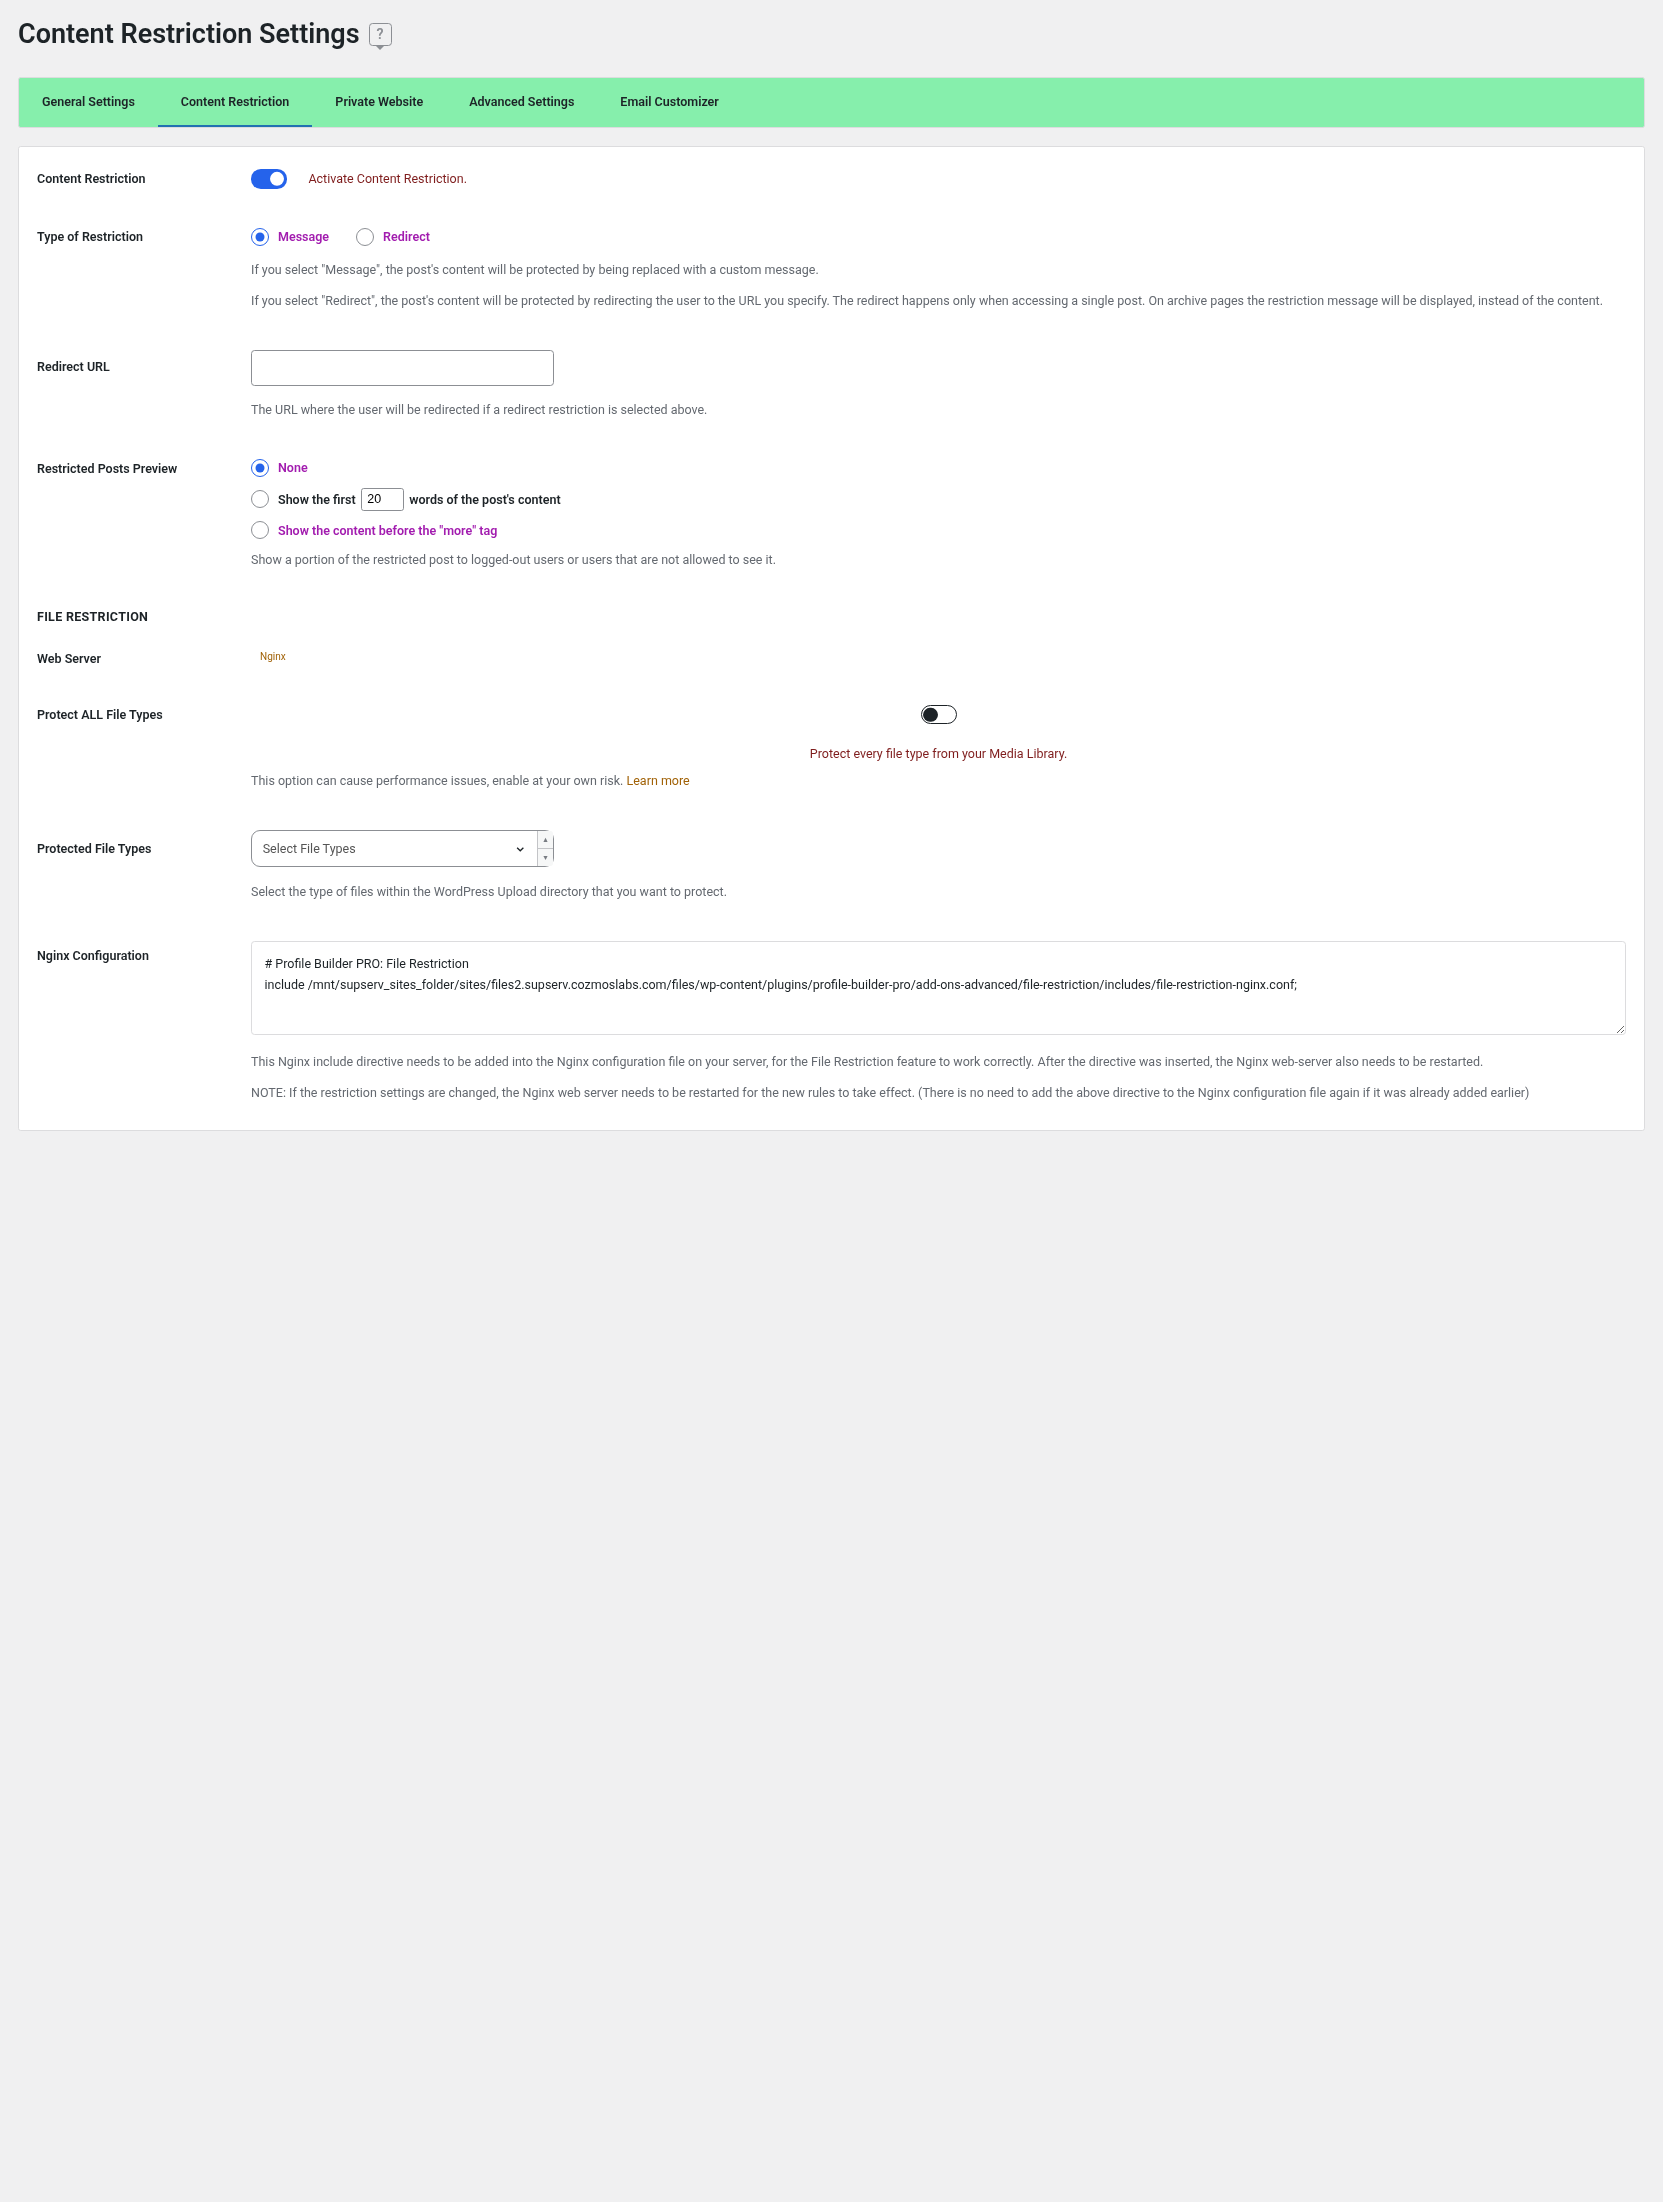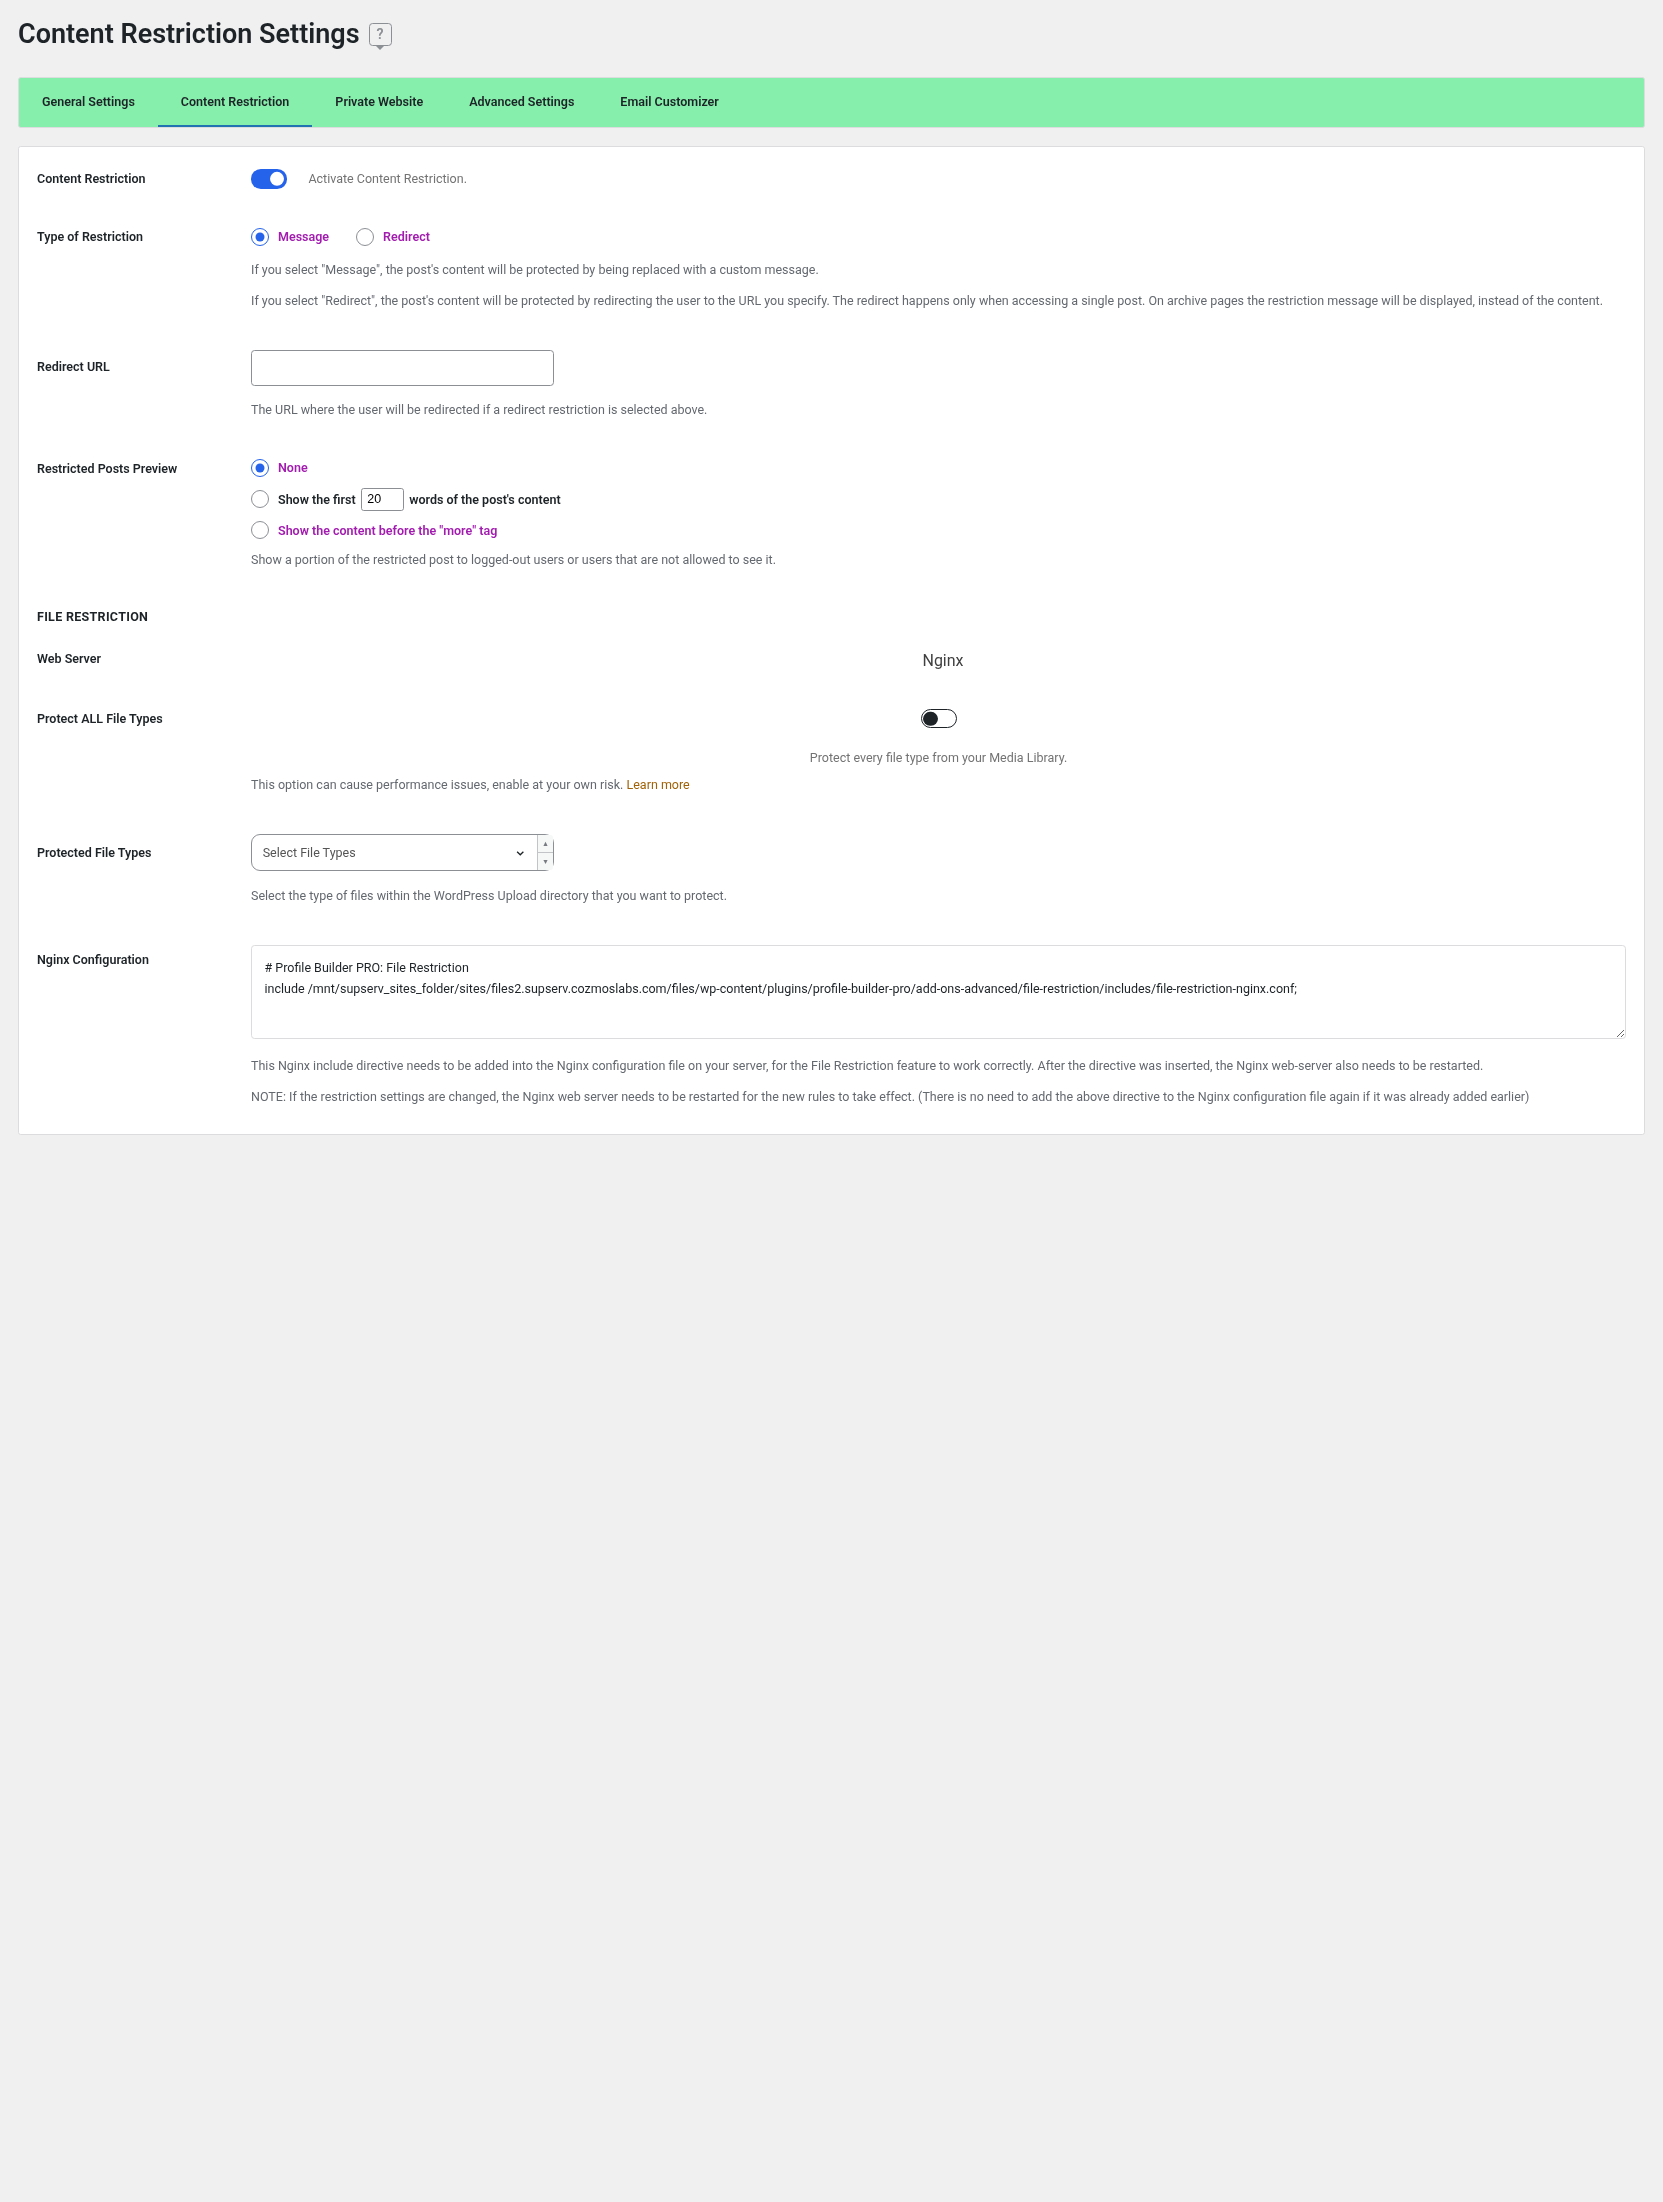--- a/index.html
+++ b/index.html
@@ -125,21 +125,21 @@
     .toggle.on .toggle-knob {
       background: #fff;
       right: 2.7px;
     }
     .toggle.off .toggle-knob {
       background: #1d2327;
       left: 1.8px;
     }
     .toggle-label {
       font-size: 12.5px;
-      color: #737373;
+      color: #7f1d1d;
     }
     .radio-group {
       display: flex;
       gap: 27px;
       margin-bottom: 14.3px;
     }
     .radio-option {
       display: flex;
       align-items: center;
       gap: 9px;
@@ -218,25 +218,24 @@
     .section-header {
       font-size: 12.5px;
       font-weight: 700;
       color: #1d2327;
       margin-bottom: 25px;
       margin-top: 16px;
       text-transform: uppercase;
       letter-spacing: 0.3px;
     }
     .readonly-text {
-      font-size: 16px;
-      color: #404040;
+      font-size: 10px;
+      color: #a16207;
       padding-left: 9px;
       padding-top: 1.8px;
-      text-align: center;
     }
     .learn-link {
       color: #a16207;
       text-decoration: none;
       cursor: pointer;
     }
     .select-wrap {
       display: flex;
       border: 0.9px solid #8c8f94;
       border-radius: 9px;

